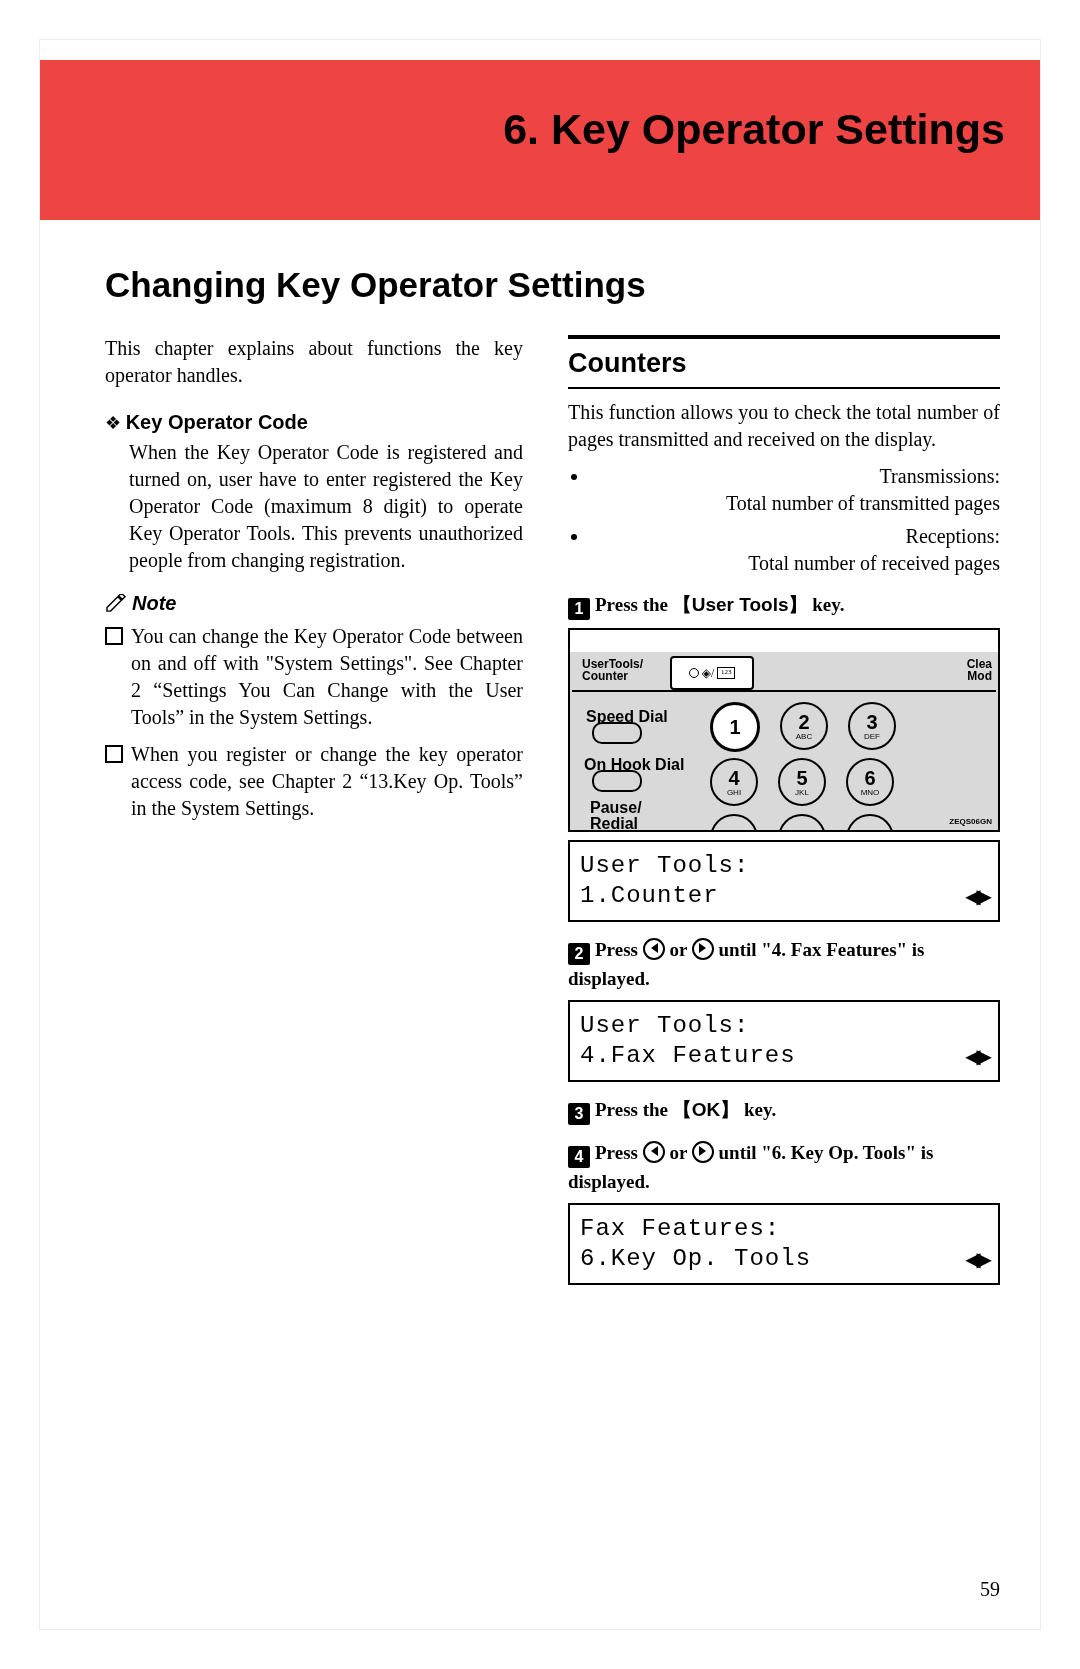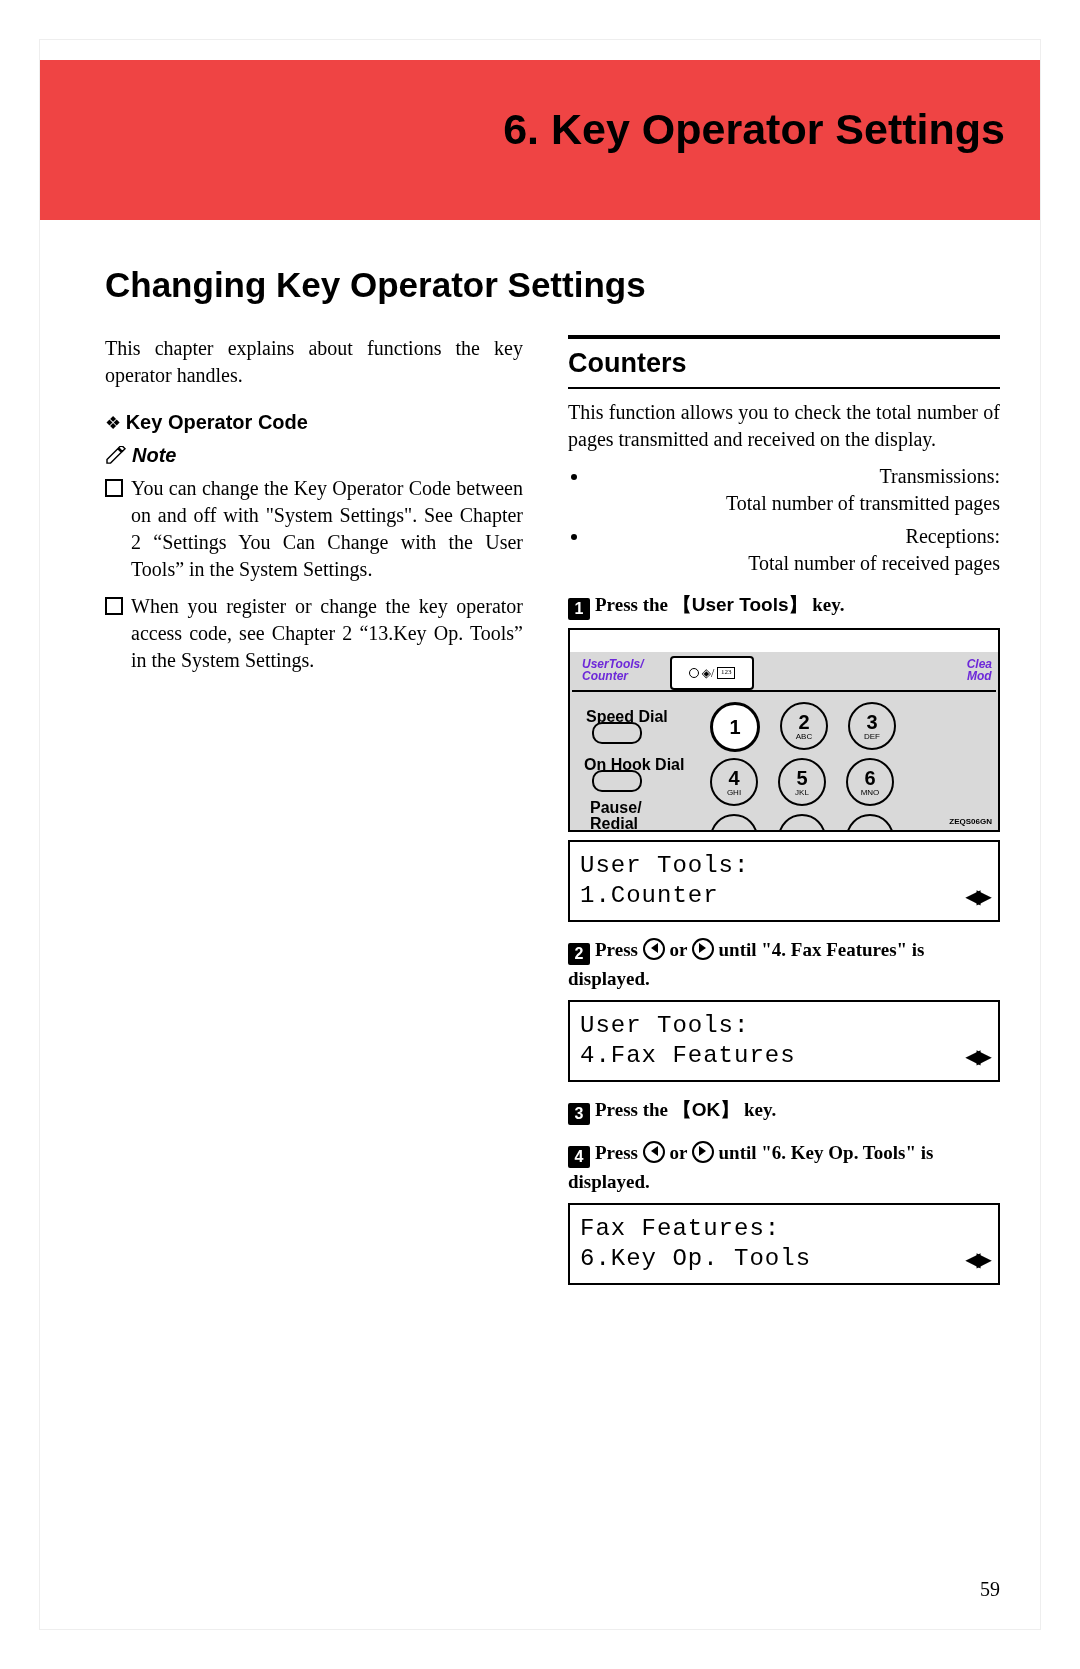--- a/index.html
+++ b/index.html
@@ -33,23 +33,23 @@
   .circ-arrow{display:inline-block;width:18px;height:18px;border:2px solid #000;border-radius:50%;position:relative;vertical-align:-4px;}
   .circ-arrow::after{content:"";position:absolute;top:3px;width:0;height:0;border-top:5px solid transparent;border-bottom:5px solid transparent;}
   .circ-arrow.l::after{right:5px;border-right:7px solid #000;}
   .circ-arrow.r::after{left:5px;border-left:7px solid #000;}
   .lcd{border:2px solid #000;padding:9px 10px;font-family:'Courier New',monospace;font-size:24px;line-height:1.25;margin:8px 0 4px 0;letter-spacing:1px;}
   .lcd-row2{display:flex;justify-content:space-between;align-items:center;}
   .lr-arrows{font-family:Arial,sans-serif;font-size:20px;letter-spacing:-4px;}
   
   .keypad{width:428px;height:200px;border:2px solid #000;margin:8px 0;position:relative;background:#d9d9d9;overflow:hidden;}
   .kp-topstrip{position:absolute;left:0;top:0;width:100%;height:22px;background:#fff;}
-  .kp-label{position:absolute;font-family:Arial,Helvetica,sans-serif;font-weight:700;color:#6d28d9;font-style:italic;}
+  .kp-label{position:absolute;font-family:Arial,Helvetica,sans-serif;font-weight:700;color:#000000;}
   .kp-usertools{left:12px;top:28px;font-size:12px;line-height:1;}
-  .kp-clear{right:6px;top:28px;font-size:12px;text-align:center;line-height:1;}
+  .kp-clear{right:6px;top:28px;font-size:12px;text-align:right;line-height:1;}
   .kp-btn{position:absolute;left:100px;top:26px;width:80px;height:30px;background:#fff;border:2px solid #000;border-radius:4px;display:flex;align-items:center;justify-content:center;font-size:12px;gap:3px;}
   .kp-btn .dot{width:8px;height:8px;border:1px solid #000;border-radius:50%;}
   .kp-btn .sq{width:16px;height:10px;border:1px solid #000;font-size:7px;text-align:center;line-height:9px;}
   .kp-underline{position:absolute;left:2px;top:60px;width:424px;height:2px;background:#000;}
   .kp-row-label{position:absolute;font-family:Arial,Helvetica,sans-serif;font-weight:700;font-size:16px;}
   .kp-speed{left:16px;top:76px;}
   .kp-hook{left:14px;top:124px;}
   .kp-pause{left:20px;top:170px;line-height:1;}
   .kp-oval{position:absolute;width:46px;height:18px;border:2px solid #000;border-radius:10px;background:#d9d9d9;}
   .kp-oval1{left:22px;top:92px;}
@@ -77,20 +77,21 @@
     <h1 class="section-heading">Changing Key Operator Settings</h1>
 
     <div class="cols">
 
       <div class="col">
         <p class="intro">This chapter explains about functions the key operator handles.</p>
 
         <div>
           <span class="diamond">❖ </span>
           <span class="subhead">Key Operator Code</span>
+          <div class="para">When the Key Operator Code is registered and turned on, user have to enter registered the Key Operator Code (maximum 8 digit) to operate Key Operator Tools. This prevents unauthorized people from changing registration.</div>
         </div>
 
         <div class="note-row">
           <svg class="pencil" viewBox="0 0 24 20">
               <path d="M2 15 L14 3 L18 7 L6 19 L2 19 Z M15 2 L18 -1 L22 3 L19 6 Z" fill="none" stroke="#000" stroke-width="1.6"></path>
             </svg>
           <span class="note-word">Note</span>
         </div>
 
         <div class="note-item">

